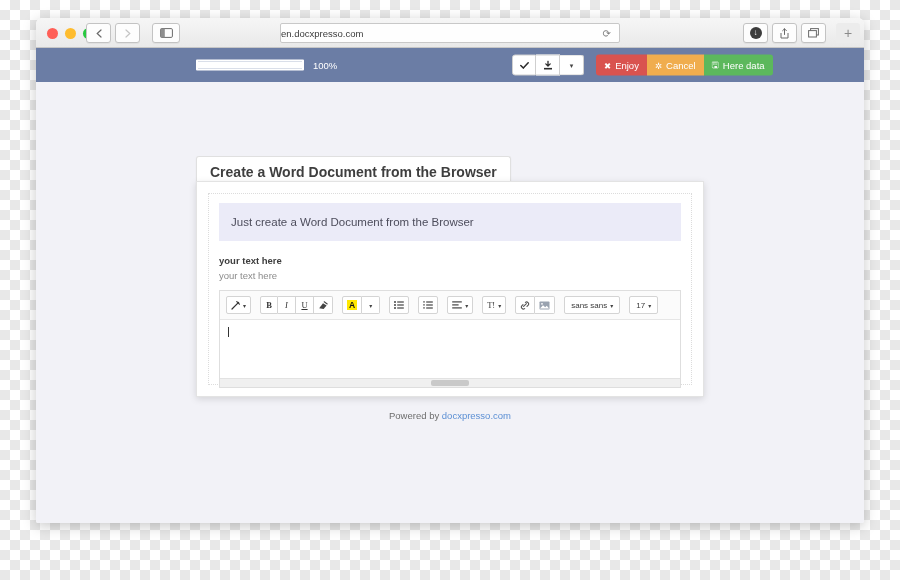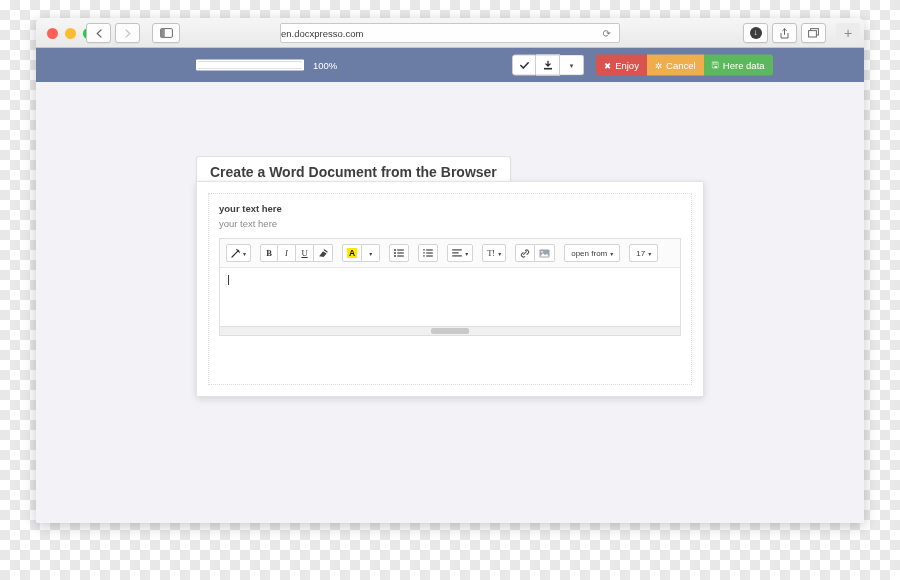--- a/index.html
+++ b/index.html
@@ -351,20 +351,23 @@
 
   <div class="pagebody">
 
     <div class="tab">
       <span>Create a Word Document from the Browser</span>
     </div>
 
     <div class="card">
       <div class="card-inner">
 
+        <div class="banner">
+          <span>Just create a Word Document from the Browser</span>
+        </div>
 
         <div class="field-label">your text here</div>
         <div class="field-desc">your text here</div>
 
         <div class="editor">
           <div class="editor-toolbar">
 
             <div class="tb-group">
               <div class="tb-btn">
                 <svg width="9" height="9" viewBox="0 0 9 9">
@@ -448,21 +451,21 @@
                 <svg width="11" height="9" viewBox="0 0 11 9">
                     <rect x="0.5" y="0.5" width="10" height="8" rx="0.8" fill="#9aa3b0"></rect>
                     <circle cx="3" cy="2.8" r="0.9" fill="#fff"></circle>
                     <path d="M1 7.4 L4 4.2 L6.2 6.2 L7.8 4.8 L10 7.4 Z" fill="#fff"></path>
                   </svg>
               </div>
             </div>
 
             <div class="tb-group">
               <div class="tb-btn tb-select">
-                <span>open from</span>
+                <span>sans sans</span>
                 <span class="tb-caret">▾</span>
               </div>
             </div>
 
             <div class="tb-group">
               <div class="tb-btn tb-select">
                 <span>17</span>
                 <span class="tb-caret">▾</span>
               </div>
             </div>
@@ -472,15 +475,18 @@
           <div class="editor-body"><span class="caret-bar"></span></div>
 
           <div class="editor-scroll">
             <div class="scroll-thumb"></div>
           </div>
         </div>
 
       </div>
     </div>
 
+    <div class="footer">
+      <span>Powered by </span><a href="#">docxpresso.com</a>
+    </div>
 
   </div>
 </div>
 
 </body></html>

